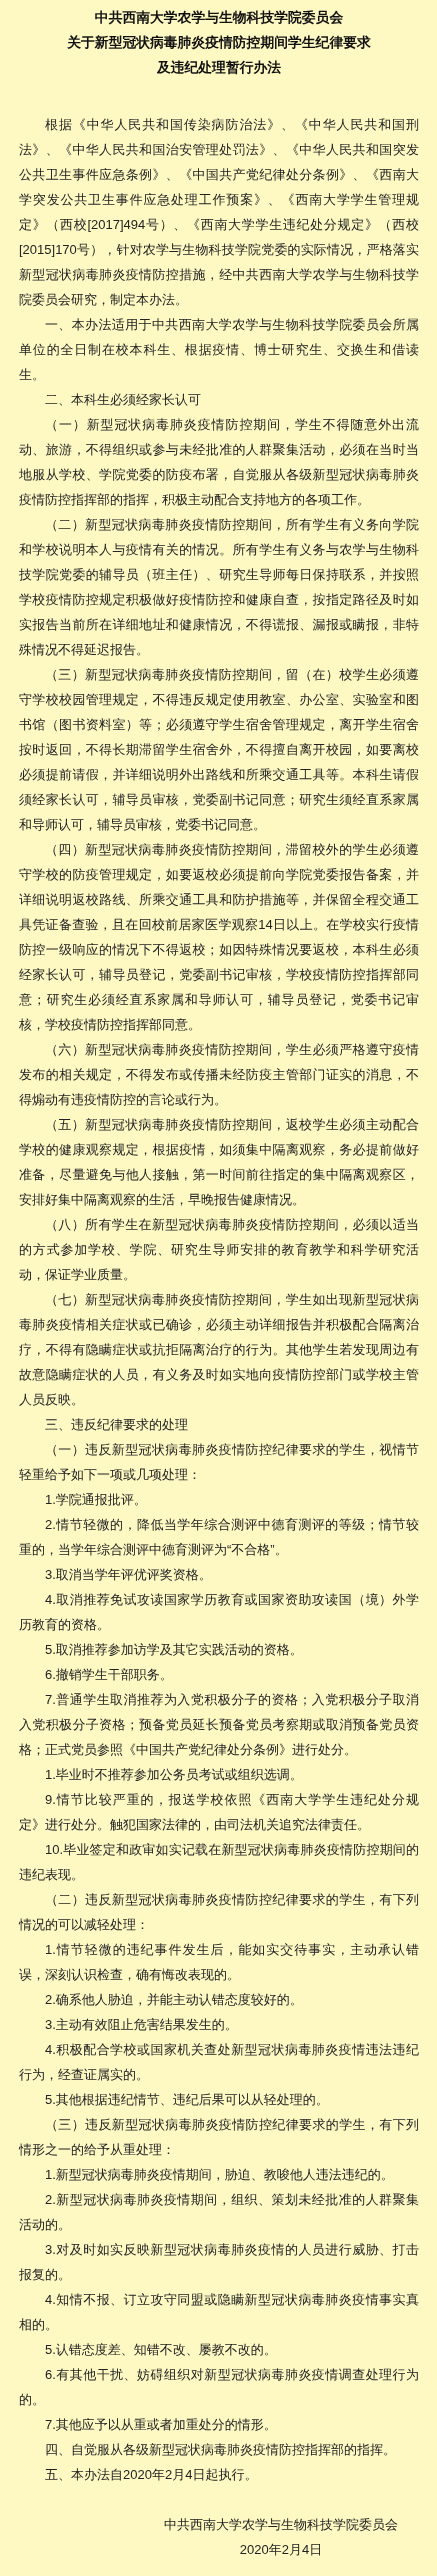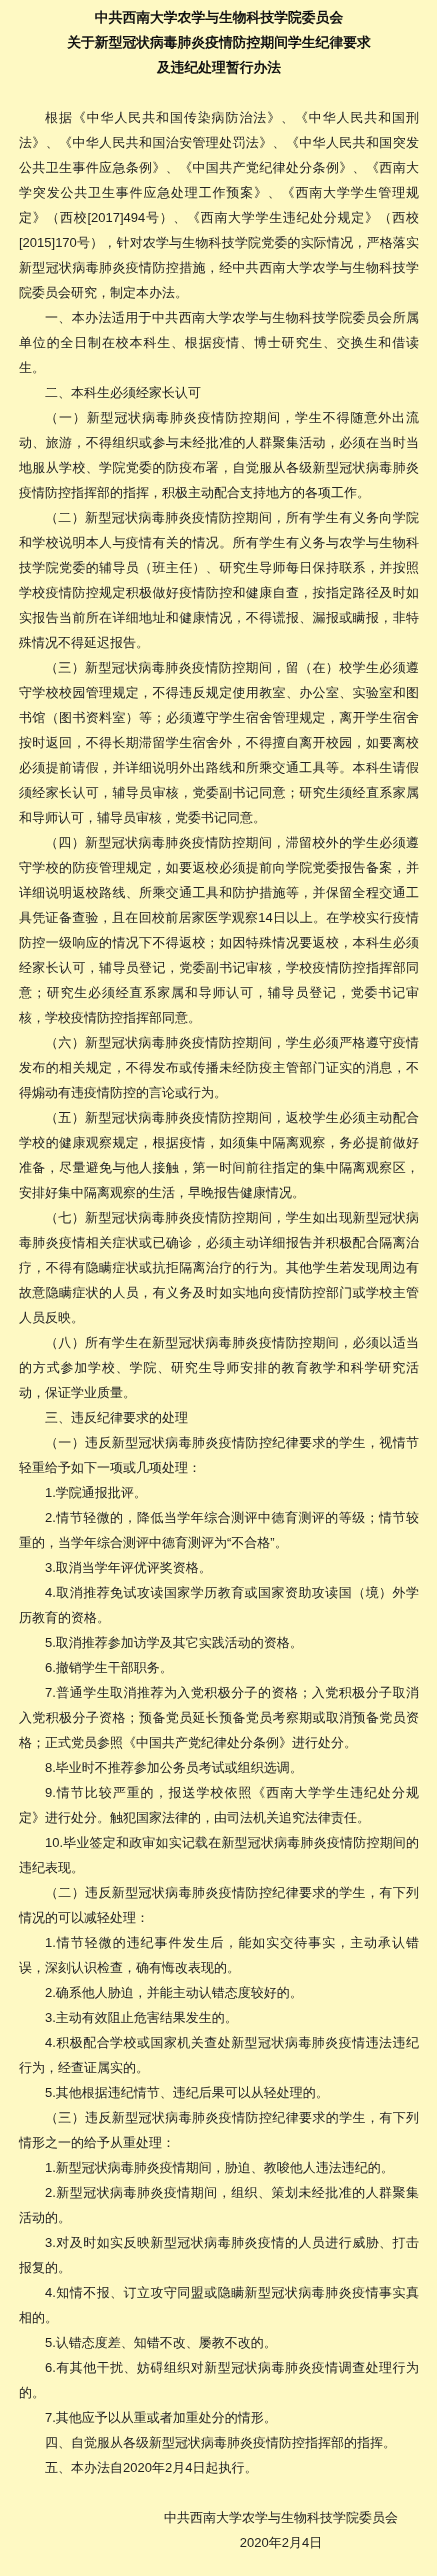--- a/index.html
+++ b/index.html
@@ -20,21 +20,21 @@
     color: #1f1f1f;
   }
   .doc-header { padding: 0; }
   .title-line {
     font-size: 13.8px;
     font-weight: bold;
     line-height: 25px;
     text-align: center;
     color: #111111;
   }
-  .doc-body { margin-top: 25px; }
+  .doc-body { margin-top: 32px; }
   .para {
     margin: 0;
     font-size: 13px;
     line-height: 25px;
     text-align: justify;
     text-indent: 2em;
     color: #222222;
   }
   .sig-block {
     margin-top: 25px;
@@ -64,32 +64,32 @@
   <main class="doc-body">
     <p class="para">根据《中华人民共和国传染病防治法》、《中华人民共和国刑法》、《中华人民共和国治安管理处罚法》、《中华人民共和国突发公共卫生事件应急条例》、《中国共产党纪律处分条例》、《西南大学突发公共卫生事件应急处理工作预案》、《西南大学学生管理规定》（西校[2017]494号）、《西南大学学生违纪处分规定》（西校[2015]170号），针对农学与生物科技学院党委的实际情况，严格落实新型冠状病毒肺炎疫情防控措施，经中共西南大学农学与生物科技学院委员会研究，制定本办法。</p>
     <p class="para">一、本办法适用于中共西南大学农学与生物科技学院委员会所属单位的全日制在校本科生、根据疫情、博士研究生、交换生和借读生。</p>
     <p class="para">二、本科生必须经家长认可</p>
     <p class="para">（一）新型冠状病毒肺炎疫情防控期间，学生不得随意外出流动、旅游，不得组织或参与未经批准的人群聚集活动，必须在当时当地服从学校、学院党委的防疫布署，自觉服从各级新型冠状病毒肺炎疫情防控指挥部的指挥，积极主动配合支持地方的各项工作。</p>
     <p class="para">（二）新型冠状病毒肺炎疫情防控期间，所有学生有义务向学院和学校说明本人与疫情有关的情况。所有学生有义务与农学与生物科技学院党委的辅导员（班主任）、研究生导师每日保持联系，并按照学校疫情防控规定积极做好疫情防控和健康自查，按指定路径及时如实报告当前所在详细地址和健康情况，不得谎报、漏报或瞒报，非特殊情况不得延迟报告。</p>
     <p class="para">（三）新型冠状病毒肺炎疫情防控期间，留（在）校学生必须遵守学校校园管理规定，不得违反规定使用教室、办公室、实验室和图书馆（图书资料室）等；必须遵守学生宿舍管理规定，离开学生宿舍按时返回，不得长期滞留学生宿舍外，不得擅自离开校园，如要离校必须提前请假，并详细说明外出路线和所乘交通工具等。本科生请假须经家长认可，辅导员审核，党委副书记同意；研究生须经直系家属和导师认可，辅导员审核，党委书记同意。</p>
     <p class="para">（四）新型冠状病毒肺炎疫情防控期间，滞留校外的学生必须遵守学校的防疫管理规定，如要返校必须提前向学院党委报告备案，并详细说明返校路线、所乘交通工具和防护措施等，并保留全程交通工具凭证备查验，且在回校前居家医学观察14日以上。在学校实行疫情防控一级响应的情况下不得返校；如因特殊情况要返校，本科生必须经家长认可，辅导员登记，党委副书记审核，学校疫情防控指挥部同意；研究生必须经直系家属和导师认可，辅导员登记，党委书记审核，学校疫情防控指挥部同意。</p>
     <p class="para">（六）新型冠状病毒肺炎疫情防控期间，学生必须严格遵守疫情发布的相关规定，不得发布或传播未经防疫主管部门证实的消息，不得煽动有违疫情防控的言论或行为。</p>
     <p class="para">（五）新型冠状病毒肺炎疫情防控期间，返校学生必须主动配合学校的健康观察规定，根据疫情，如须集中隔离观察，务必提前做好准备，尽量避免与他人接触，第一时间前往指定的集中隔离观察区，安排好集中隔离观察的生活，早晚报告健康情况。</p>
+    <p class="para">（八）所有学生在新型冠状病毒肺炎疫情防控期间，必须以适当的方式参加学校、学院、研究生导师安排的教育教学和科学研究活动，保证学业质量。</p>
     <p class="para">（七）新型冠状病毒肺炎疫情防控期间，学生如出现新型冠状病毒肺炎疫情相关症状或已确诊，必须主动详细报告并积极配合隔离治疗，不得有隐瞒症状或抗拒隔离治疗的行为。其他学生若发现周边有故意隐瞒症状的人员，有义务及时如实地向疫情防控部门或学校主管人员反映。</p>
-    <p class="para">（八）所有学生在新型冠状病毒肺炎疫情防控期间，必须以适当的方式参加学校、学院、研究生导师安排的教育教学和科学研究活动，保证学业质量。</p>
     <p class="para">三、违反纪律要求的处理</p>
     <p class="para">（一）违反新型冠状病毒肺炎疫情防控纪律要求的学生，视情节轻重给予如下一项或几项处理：</p>
     <p class="para">1.学院通报批评。</p>
     <p class="para">2.情节轻微的，降低当学年综合测评中德育测评的等级；情节较重的，当学年综合测评中德育测评为“不合格”。</p>
     <p class="para">3.取消当学年评优评奖资格。</p>
     <p class="para">4.取消推荐免试攻读国家学历教育或国家资助攻读国（境）外学历教育的资格。</p>
     <p class="para">5.取消推荐参加访学及其它实践活动的资格。</p>
     <p class="para">6.撤销学生干部职务。</p>
     <p class="para">7.普通学生取消推荐为入党积极分子的资格；入党积极分子取消入党积极分子资格；预备党员延长预备党员考察期或取消预备党员资格；正式党员参照《中国共产党纪律处分条例》进行处分。</p>
-    <p class="para">8.毕业时不推荐参加公务员考试或组织选调。</p>
+    <p class="para">1.毕业时不推荐参加公务员考试或组织选调。</p>
     <p class="para">9.情节比较严重的，报送学校依照《西南大学学生违纪处分规定》进行处分。触犯国家法律的，由司法机关追究法律责任。</p>
     <p class="para">10.毕业签定和政审如实记载在新型冠状病毒肺炎疫情防控期间的违纪表现。</p>
     <p class="para">（二）违反新型冠状病毒肺炎疫情防控纪律要求的学生，有下列情况的可以减轻处理：</p>
     <p class="para">1.情节轻微的违纪事件发生后，能如实交待事实，主动承认错误，深刻认识检查，确有悔改表现的。</p>
     <p class="para">2.确系他人胁迫，并能主动认错态度较好的。</p>
     <p class="para">3.主动有效阻止危害结果发生的。</p>
     <p class="para">4.积极配合学校或国家机关查处新型冠状病毒肺炎疫情违法违纪行为，经查证属实的。</p>
     <p class="para">5.其他根据违纪情节、违纪后果可以从轻处理的。</p>
     <p class="para">（三）违反新型冠状病毒肺炎疫情防控纪律要求的学生，有下列情形之一的给予从重处理：</p>
     <p class="para">1.新型冠状病毒肺炎疫情期间，胁迫、教唆他人违法违纪的。</p>

